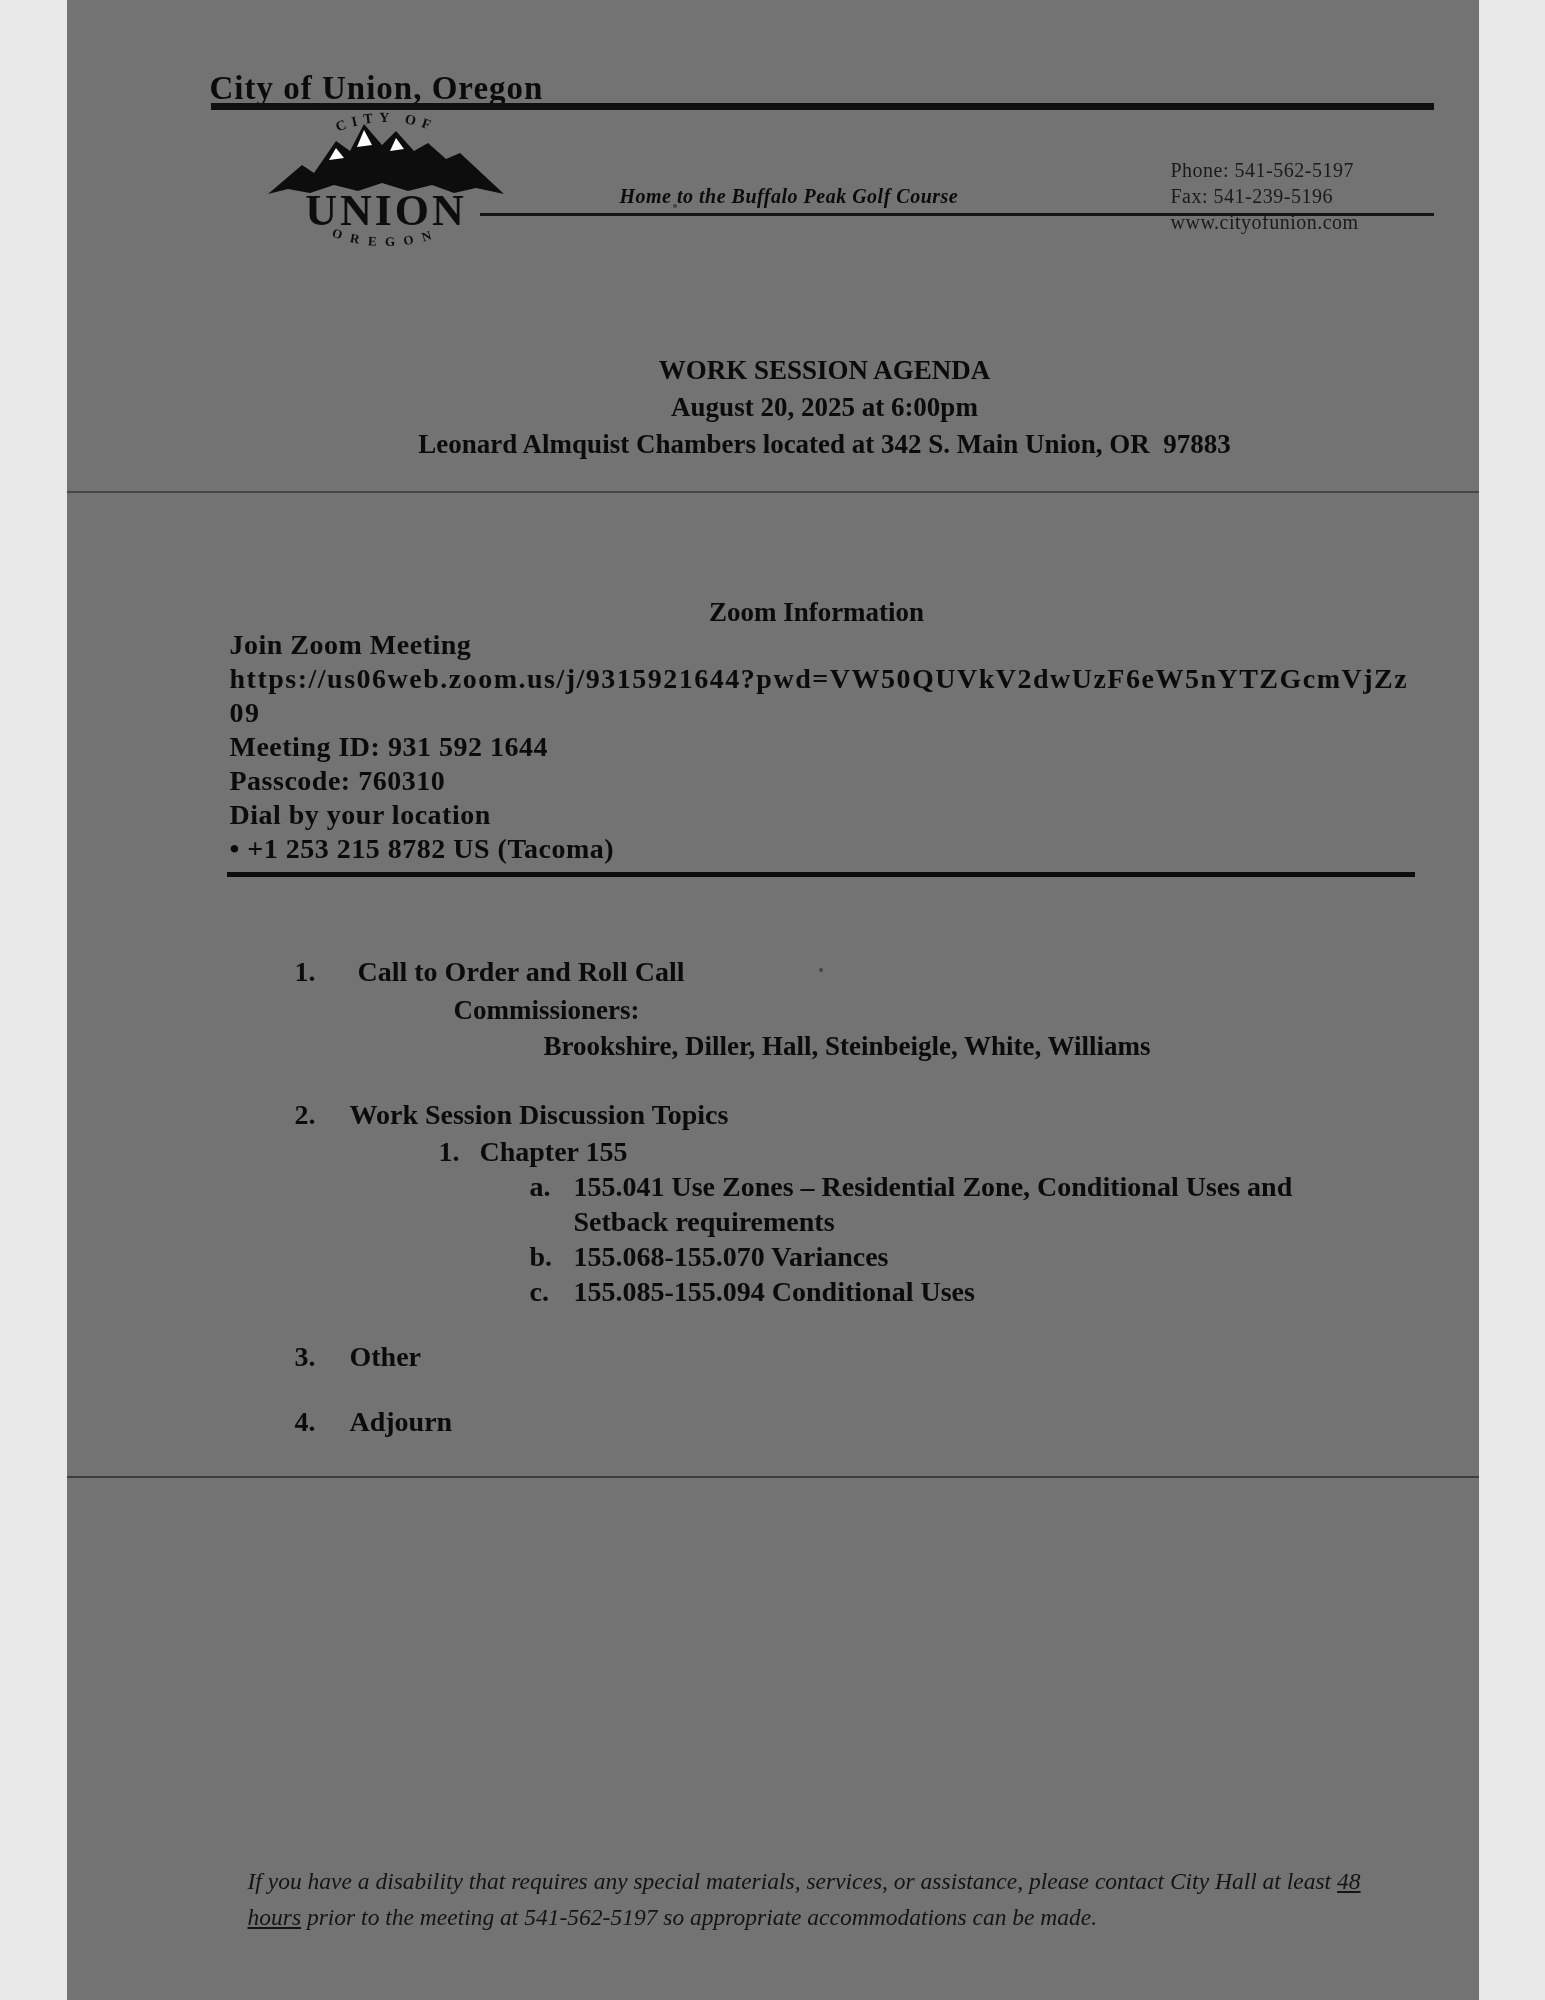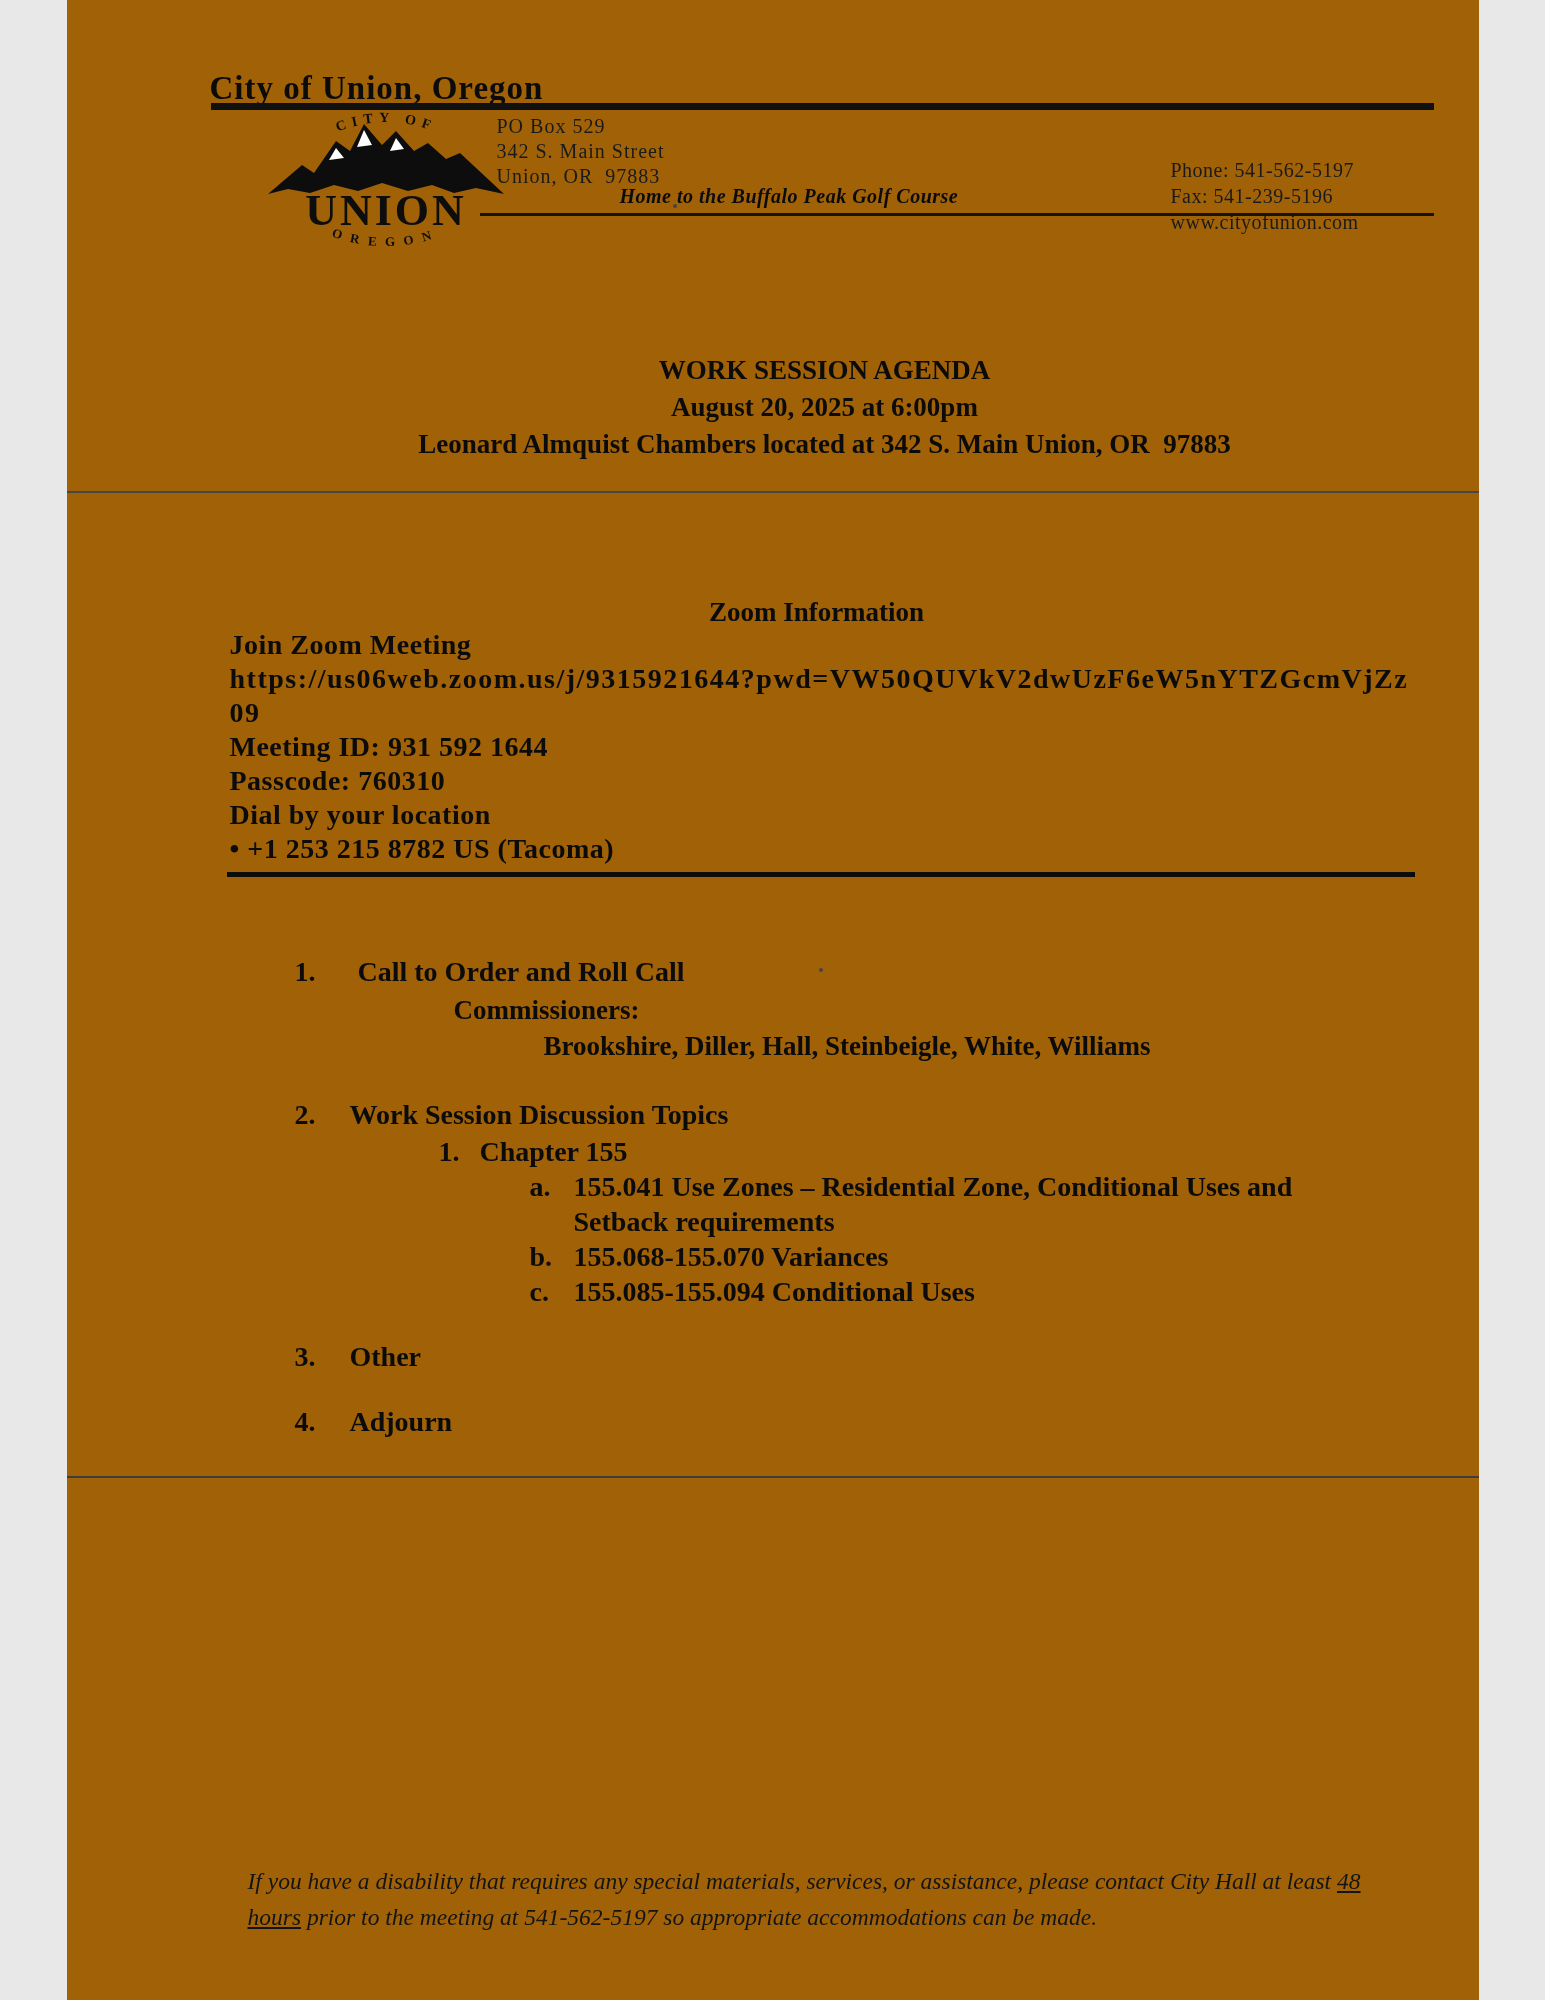--- a/index.html
+++ b/index.html
@@ -1,18 +1,18 @@
 <!DOCTYPE html>
 <html><head>
 <meta charset="utf-8">
 <style>
   html,body { margin:0; padding:0; background:#e8e8e8; }
   .page {
     position:relative; width:1412px; height:2000px; margin:0 auto;
-    background:#a16207; overflow:hidden;
+    background:#737373; overflow:hidden;
     font-family:"Liberation Serif", serif; color:#0b0b0b;
   }
   .abs { position:absolute; }
   .pre { white-space:pre-wrap; }
 
   
   .masthead {
     left:143px; top:72px; font-size:33px; line-height:33px;
     font-weight:bold; letter-spacing:1px;
   }
@@ -74,25 +74,20 @@
       <text font-family="Liberation Serif, serif" font-size="14" font-weight="bold" letter-spacing="6" fill="#0d0d0d">
         <textPath href="#arcTop" startOffset="50%" text-anchor="middle">CITY OF</textPath>
       </text>
       <text x="126" y="126" text-anchor="middle" font-family="Liberation Serif, serif" font-size="44" font-weight="bold" letter-spacing="3" fill="#0d0d0d">UNION</text>
       <text font-family="Liberation Serif, serif" font-size="13" font-weight="bold" letter-spacing="9" fill="#0d0d0d">
         <textPath href="#arcBot" startOffset="50%" text-anchor="middle">OREGON</textPath>
       </text>
     </svg>
   </div>
 
-  <div class="abs addr-block">
-    <div>PO Box 529</div>
-    <div>342 S. Main Street</div>
-    <div class="pre">Union, OR  97883</div>
-  </div>
 
   <div class="abs contact-block">
     <div>Phone: 541-562-5197</div>
     <div>Fax: 541-239-5196</div>
     <div>www.cityofunion.com</div>
   </div>
 
   <div class="abs tagline">Home to the Buffalo Peak Golf Course</div>
   <div class="abs tagline-rule"></div>
   <div class="abs dot-artifact" style="left:606px; top:204px;"></div>

